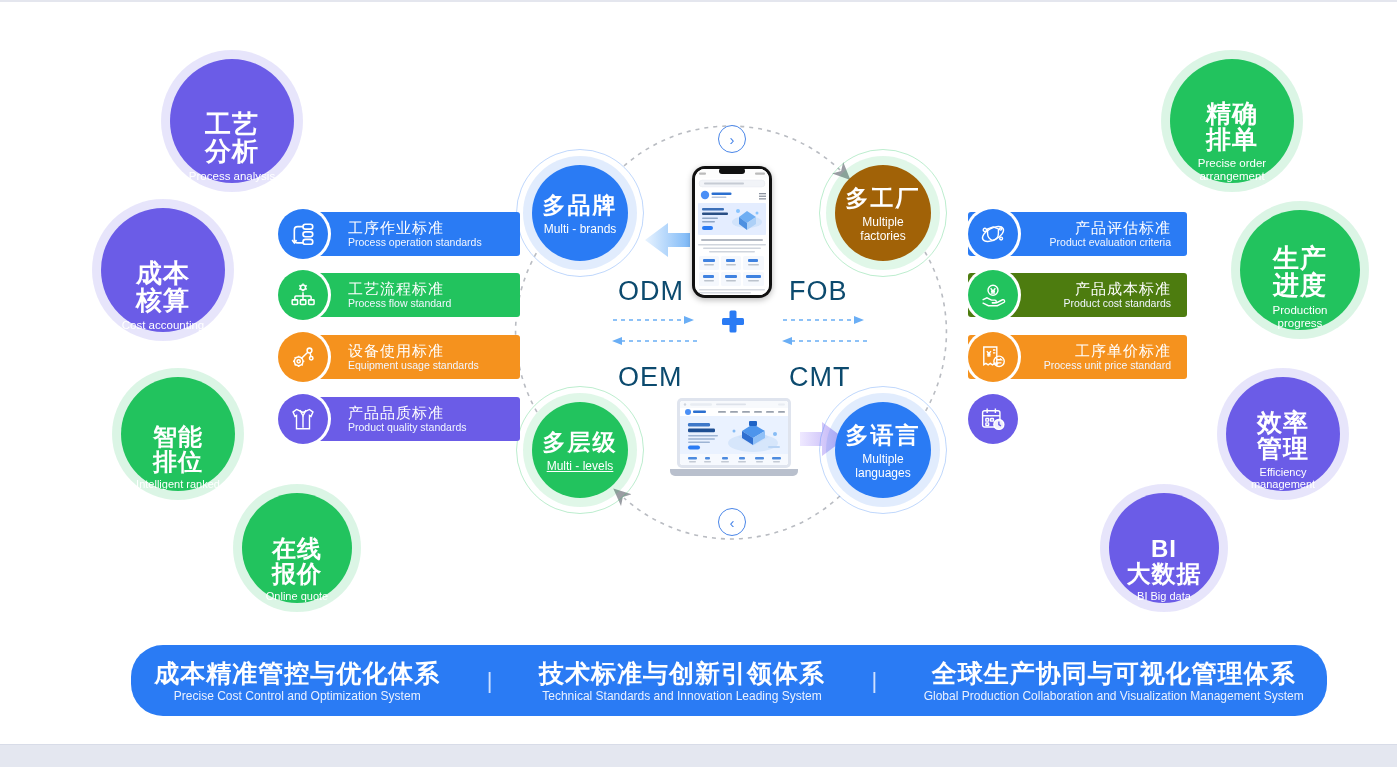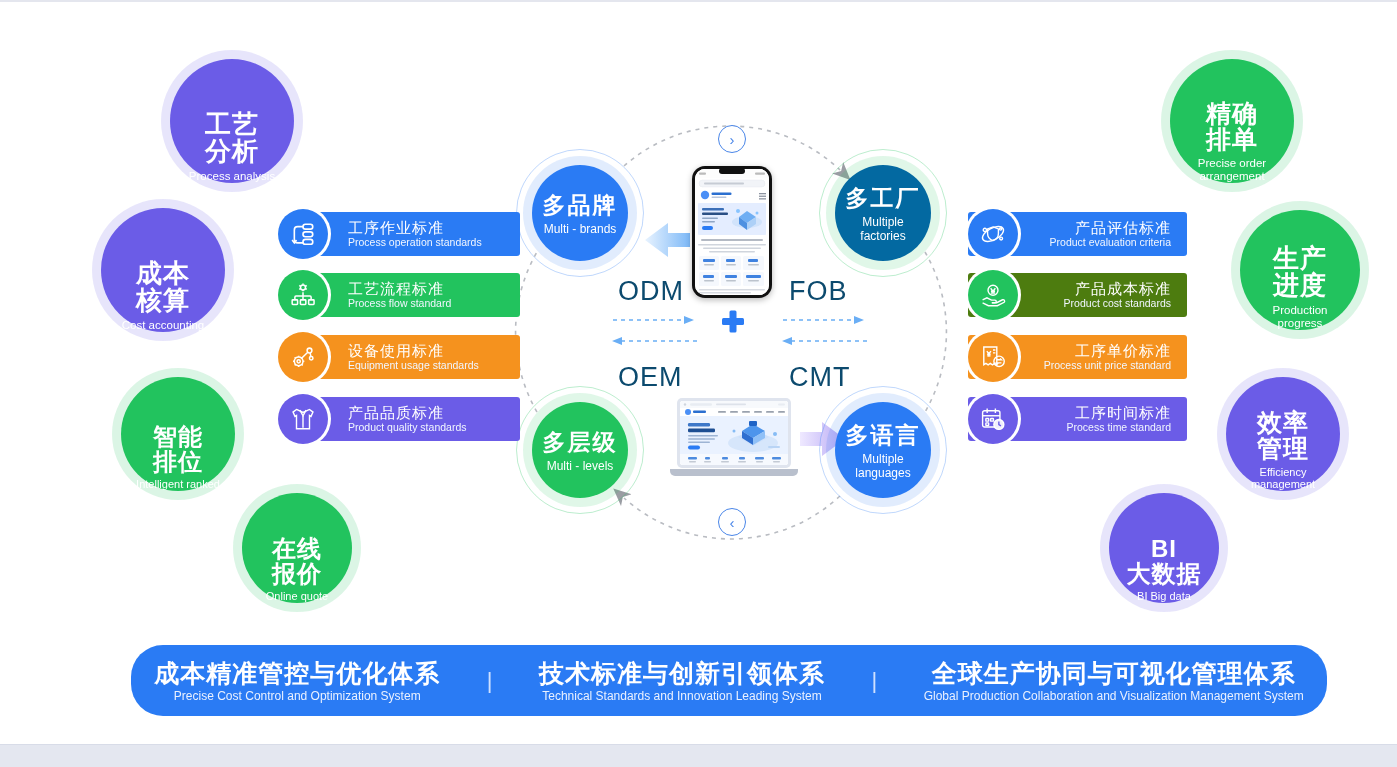--- a/index.html
+++ b/index.html
@@ -145,34 +145,34 @@
         <div class="cc" style="left: 16px; top: 16px; width: 96px; height: 96px; background: rgb(42, 123, 244);">
           <div class="zh" style="font-size: 23px;">多品牌</div>
           <div class="en" style="font-size: 12px;">
             <div>Multi - brands</div>
           </div>
         </div>
       </div>
       <div style="position: absolute; left: 819px; top: 149px; width: 128px; height: 128px;">
         <div class="ring" style="left: 0px; top: 0px; width: 100%; height: 100%; border: 1.6px solid rgb(34, 195, 94); opacity: 0.3;"></div>
         <div class="ring" style="left: 7px; top: 7px; width: 114px; height: 114px; background: rgb(34, 195, 94); opacity: 0.14;"></div>
-        <div class="cc" style="left: 16px; top: 16px; width: 96px; height: 96px; background: #0369a1;">
+        <div class="cc" style="left: 16px; top: 16px; width: 96px; height: 96px; background: #a16207;">
           <div class="zh" style="font-size: 23px;">多工厂</div>
           <div class="en" style="font-size: 12px;">
             <div>Multiple</div>
             <div>factories</div>
           </div>
         </div>
       </div>
       <div style="position: absolute; left: 516px; top: 386px; width: 128px; height: 128px;">
         <div class="ring" style="left: 0px; top: 0px; width: 100%; height: 100%; border: 1.6px solid rgb(34, 195, 94); opacity: 0.3;"></div>
         <div class="ring" style="left: 7px; top: 7px; width: 114px; height: 114px; background: rgb(34, 195, 94); opacity: 0.14;"></div>
         <div class="cc" style="left: 16px; top: 16px; width: 96px; height: 96px; background: rgb(34, 195, 94);">
           <div class="zh" style="font-size: 23px;">多层级</div>
-          <div class="en" style="font-size: 12px;">
+          <div class="en" style="font-size: 12px; text-decoration: underline;">
             <div>Multi - levels</div>
           </div>
         </div>
       </div>
       <div style="position: absolute; left: 819px; top: 386px; width: 128px; height: 128px; text-decoration: underline;">
         <div class="ring" style="left: 0px; top: 0px; width: 100%; height: 100%; border: 1.6px solid rgb(42, 123, 244); opacity: 0.3;"></div>
         <div class="ring" style="left: 7px; top: 7px; width: 114px; height: 114px; background: rgb(42, 123, 244); opacity: 0.14;"></div>
         <div class="cc" style="left: 16px; top: 16px; width: 96px; height: 96px; background: rgb(42, 123, 244);">
           <div class="zh" style="font-size: 23px;">多语言</div>
           <div class="en" style="font-size: 12px;">
@@ -517,24 +517,20 @@
           <svg width="26" height="26" viewBox="0 0 24 24" fill="none" stroke="#fff" stroke-width="1.3">
             <path d="M3.5 2.8h12v16.4l-2-1.3-2 1.3-2-1.3-2 1.3-2-1.3-2 1.3z"></path>
             <path d="M6.3 6.6 L8.2 9 L10.1 6.6 M6.6 9.4h3.2 M6.6 11h3.2 M8.2 9v2.8"></path>
             <path d="M12 5.6h2.2 M12 8.2h2.2"></path>
             <circle cx="17.6" cy="16" r="4.8"></circle>
             <path d="M15.4 14.6h4.4l-1.3-1.3 M19.8 17.4h-4.4l1.3 1.3"></path>
           </svg>
         </div>
       </div>
       <div class="pillrow right" style="left: 968px; top: 397px; width: 245px;">
-        <div class="pillbar" style="background: rgb(107, 92, 231); width: 219px; left: 0px; right: auto;">
-          <div class="zh">工序时间标准</div>
-          <div class="en">Process time standard</div>
-        </div>
         <div class="pillicon" style="background: rgb(107, 92, 231); left: 0px;">
           <svg width="26" height="26" viewBox="0 0 24 24" fill="none" stroke="#fff" stroke-width="1.3">
             <rect x="2.4" y="4.4" width="16" height="15" rx="1.8"></rect>
             <path d="M2.4 9h16"></path>
             <path d="M6.6 2.4v4M14.2 2.4v4"></path>
             <rect x="5.4" y="11.6" width="2.6" height="2.4" rx=".5"></rect>
             <rect x="9.8" y="11.6" width="2.6" height="2.4" rx=".5"></rect>
             <rect x="5.4" y="15.6" width="2.6" height="2.4" rx=".5"></rect>
             <circle cx="17.4" cy="17" r="4.6" fill="#f0eefc" stroke="#fff"></circle>
             <path d="M17.4 14.4v2.7l1.9 1.2" stroke="#6b5ce7" stroke-width="1.3"></path>

